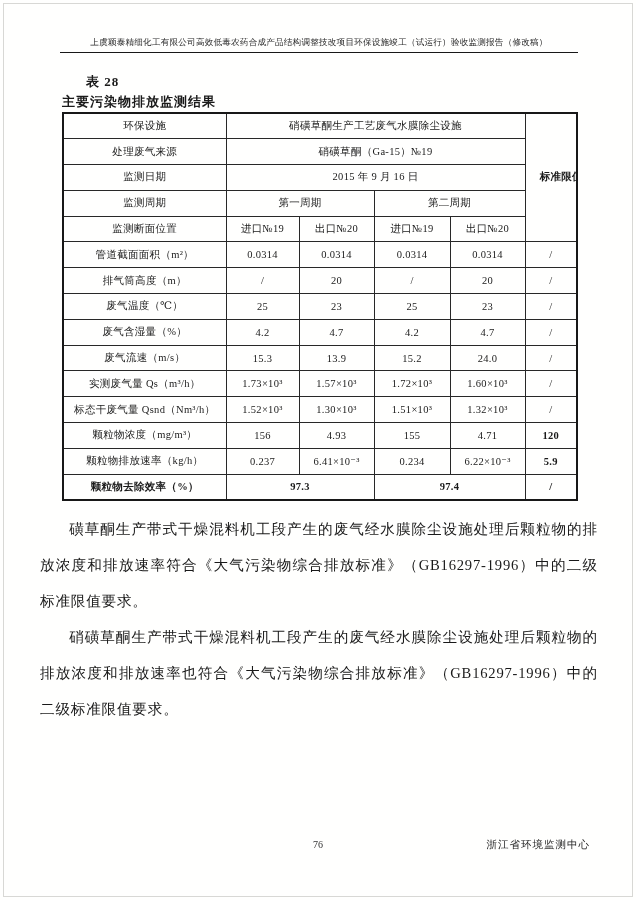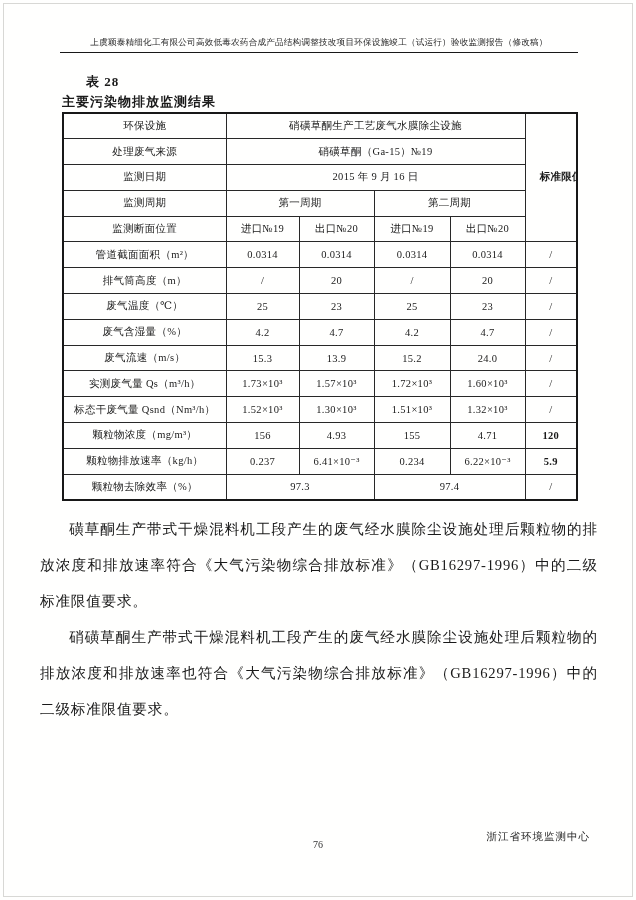--- a/index.html
+++ b/index.html
@@ -44,37 +44,37 @@
     border-collapse:collapse; table-layout:fixed;
     border:2px solid #1a1a1a;
   }
   table.monitor td {
     border:1px solid #2a2a2a;
     text-align:center; vertical-align:middle;
     font-size:10.5px; height:25.8px; padding:1px 2px;
     letter-spacing:0.3px;
     overflow:hidden; white-space:nowrap;
   }
-  table.monitor tr.thick-top td { border-top:1.8px solid #1a1a1a; }
+  table.monitor tr.thick-top td { border-top:1.8px solid #1a1a1a;font-weight:bold; }
   td.std-head { font-weight:bold; font-size:12px; white-space:normal; }
   td.std-head .vwrap { display:inline-block; width:2.1em; word-break:break-all; line-height:1.8; }
   td.b { font-weight:bold; }
   .body-text {
     position:absolute; top:511px; left:40px; width:558px;
   }
   .body-text p {
     font-size:14.6px; line-height:36px; text-indent:2em;
     text-align:justify; letter-spacing:0.8px; color:#1b1b1b;
   }
   .footer-pagenum {
     position:absolute; bottom:50px; left:0; width:100%;
     text-align:center; font-size:10px; color:#333;
   }
   .footer-org {
-    position:absolute; bottom:56px; right:46px;
+    position:absolute; bottom:48px; right:46px;
     font-size:10.5px; letter-spacing:1px; color:#222;margin-left:8px;
   }
 </style>
 </head>
 <body>
 
 <div class="page">
   <div class="scan-frame"></div>
 
   <div class="doc-header">上虞颖泰精细化工有限公司高效低毒农药合成产品结构调整技改项目环保设施竣工（试运行）验收监测报告（修改稿）</div>

